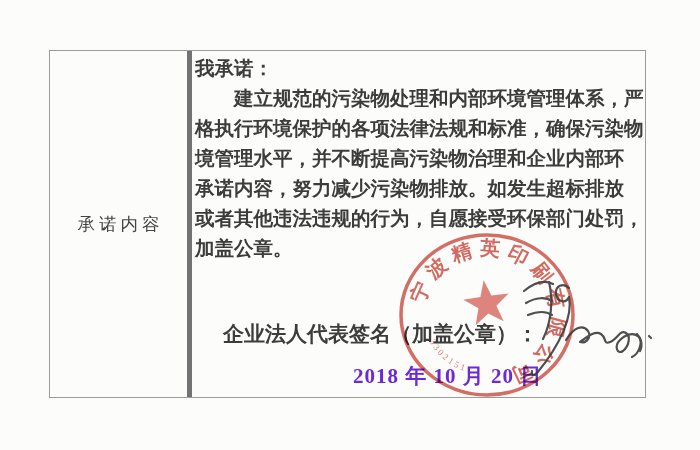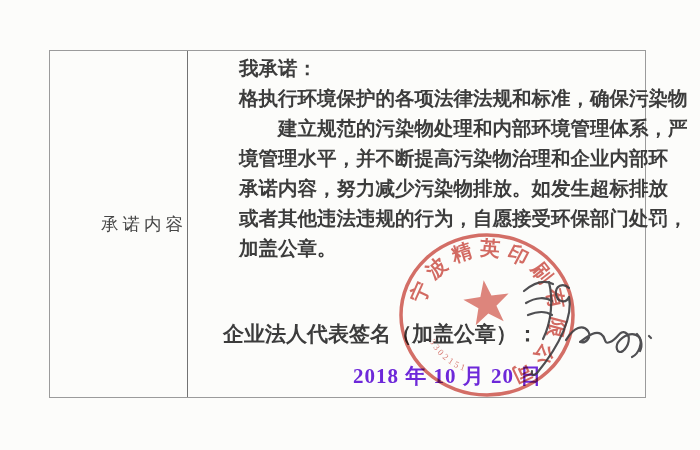--- a/index.html
+++ b/index.html
@@ -8,31 +8,31 @@
     background:#fcfcfa;
     font-family:"Liberation Serif","DejaVu Serif",serif;
     color:#3e3e3e;
   }
   .table{
     position:absolute;left:49px;top:50px;width:595px;height:346px;
     border:1px solid #9b9b9b;background:transparent;
   }
   .label-cell{
     position:absolute;left:0;top:0;width:137px;height:100%;
-    border-right:1px solid #737373;
-    display:flex;align-items:center;justify-content:flex-end;
+    border-right:5px solid #737373;
+    display:flex;align-items:center;justify-content:center;
   }
   .label-cell .label-text{
     font-size:17.5px;letter-spacing:4px;padding-left:4px;color:#454545;
   }
   .content-cell{position:absolute;left:138px;top:0;right:0;bottom:0;}
   .text-block{position:absolute;left:7px;top:3px;}
   .line{
     font-size:19.5px;line-height:30px;white-space:nowrap;
-    font-weight:600;color:#3c3c3c;letter-spacing:0px;margin-left:44px;
+    font-weight:600;color:#3c3c3c;letter-spacing:0px;
   }
   .line.indent{text-indent:39px;}
   .sig-row{
     position:absolute;left:35px;top:269px;font-size:21px;font-weight:700;
     white-space:nowrap;color:#3c3c3c;
   }
   .date-row{
     position:absolute;left:165px;top:311px;font-size:21px;font-weight:600;
     white-space:nowrap;color:#6d28d9;letter-spacing:1px;
   }
@@ -52,22 +52,22 @@
 
   <div class="table">
 
     <div class="label-cell">
       <span class="label-text">承诺内容</span>
     </div>
 
     <div class="content-cell">
       <div class="text-block">
         <div class="line">我承诺：</div>
+        <div class="line indent">建立规范的污染物处理和内部环境管理体系，严</div>
         <div class="line">格执行环境保护的各项法律法规和标准，确保污染物</div>
-        <div class="line indent">建立规范的污染物处理和内部环境管理体系，严</div>
         <div class="line">境管理水平，并不断提高污染物治理和企业内部环</div>
         <div class="line">承诺内容，努力减少污染物排放。如发生超标排放</div>
         <div class="line">或者其他违法违规的行为，自愿接受环保部门处罚，</div>
         <div class="line">加盖公章。</div>
       </div>
 
       <div class="sig-row">企业法人代表签名（加盖公章）：</div>
 
       <div class="date-row">2018 年 10 月 20 日</div>
     </div>

